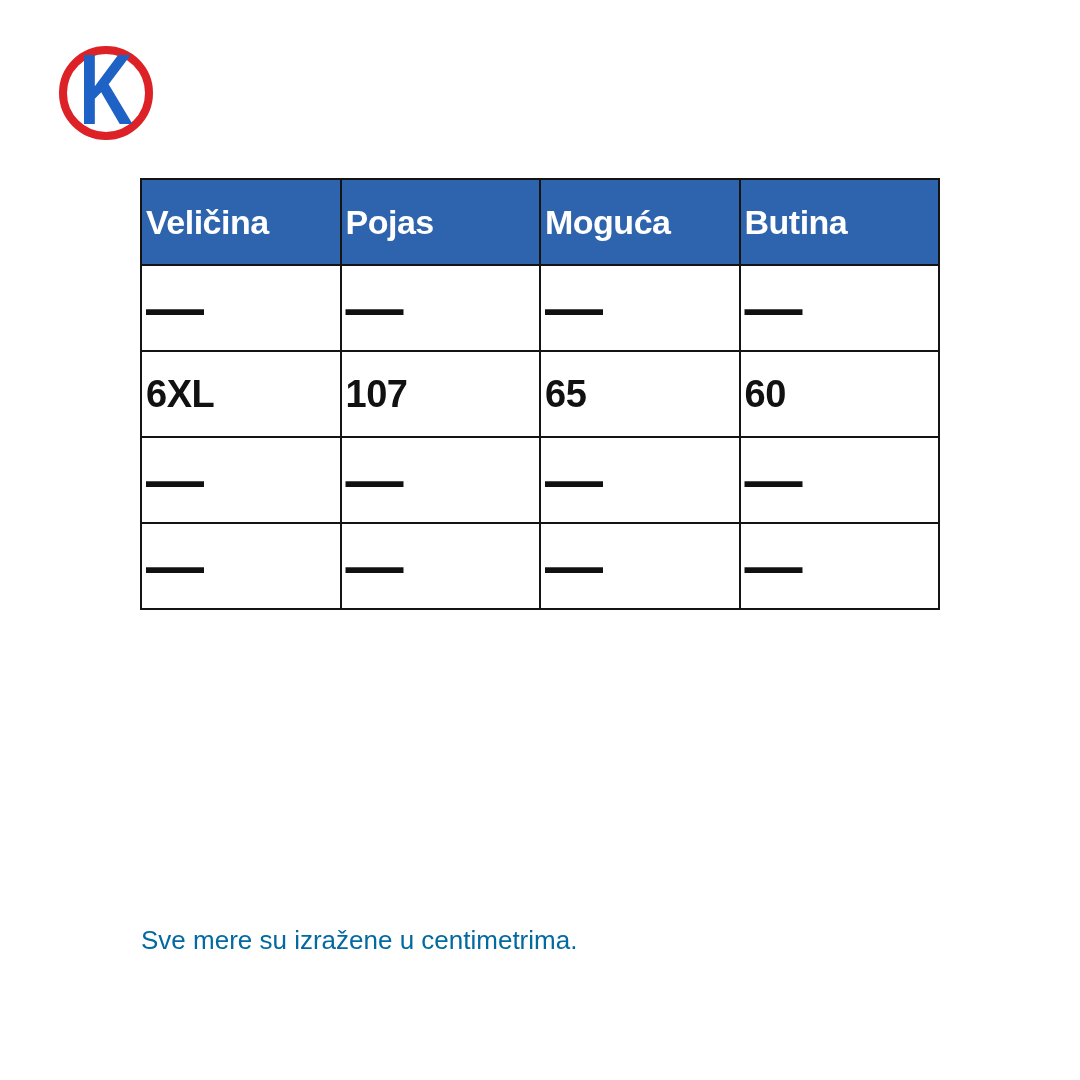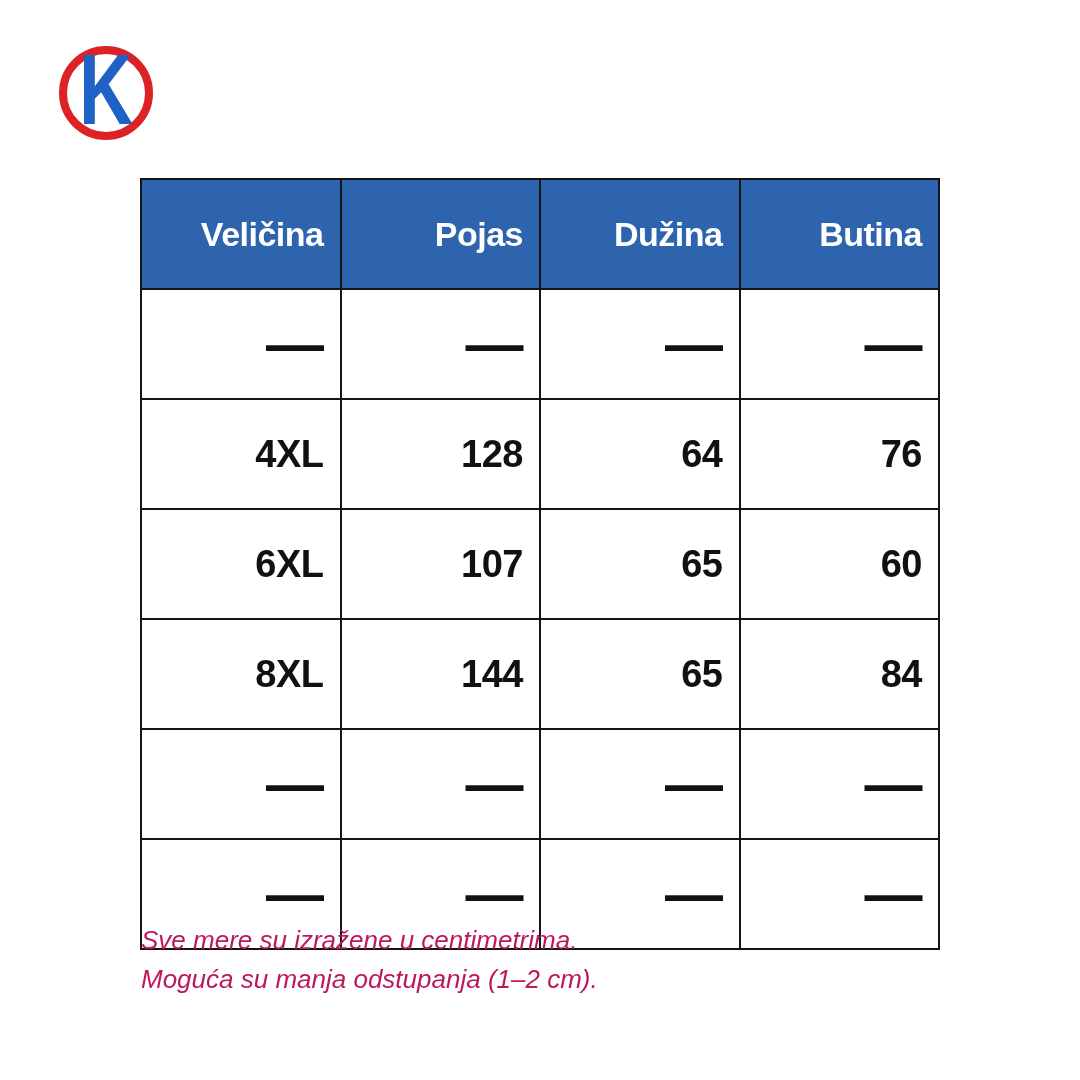--- a/index.html
+++ b/index.html
@@ -44,23 +44,23 @@
     position: absolute;
     left: 140px;
     top: 178px;
     width: 800px;
     border-collapse: collapse;
     table-layout: fixed;
   }
   .size-table th,
   .size-table td {
     border: 2px solid #141414;
-    text-align: right;
+    text-align: left;
     vertical-align: middle;
-    padding: 16px;
+    padding: 4px;
   }
   .size-table th {
     height: 76px;
     background: #2e64ad;
     color: #ffffff;
     font-weight: bold;
     font-size: 34px;
     letter-spacing: -0.5px;
   }
   .size-table td {
@@ -74,85 +74,71 @@
   .size-table td.dash {
     font-size: 58px;
     line-height: 0;
   }
 
   
   .notes {
     position: absolute;
     left: 141px;
     top: 921px;
-    color: #be185d;
+    color: #0369a1;
     font-size: 26px;
     line-height: 39px;
-    font-style: italic;
   }
   .notes p {
     margin: 0;
   }
 </style>
 </head>
 <body>
 
 <div class="page">
 
   <div class="logo">
     <span class="logo-letter">K</span>
   </div>
 
   <table class="size-table">
     <thead>
       <tr>
         <th>Veličina</th>
         <th>Pojas</th>
-        <th>Dužina</th>
+        <th>Moguća</th>
         <th>Butina</th>
       </tr>
     </thead>
     <tbody>
       <tr>
         <td class="dash">—</td>
         <td class="dash">—</td>
         <td class="dash">—</td>
         <td class="dash">—</td>
       </tr>
       <tr>
-        <td>4XL</td>
-        <td>128</td>
-        <td>64</td>
-        <td>76</td>
-      </tr>
-      <tr>
         <td>6XL</td>
         <td>107</td>
         <td>65</td>
         <td>60</td>
-      </tr>
-      <tr>
-        <td>8XL</td>
-        <td>144</td>
-        <td>65</td>
-        <td>84</td>
       </tr>
       <tr>
         <td class="dash">—</td>
         <td class="dash">—</td>
         <td class="dash">—</td>
         <td class="dash">—</td>
       </tr>
       <tr>
         <td class="dash">—</td>
         <td class="dash">—</td>
         <td class="dash">—</td>
         <td class="dash">—</td>
       </tr>
     </tbody>
   </table>
 
   <div class="notes">
     <p>Sve mere su izražene u centimetrima.</p>
-    <p>Moguća su manja odstupanja (1–2 cm).</p>
   </div>
 
 </div>
 
 </body></html>

